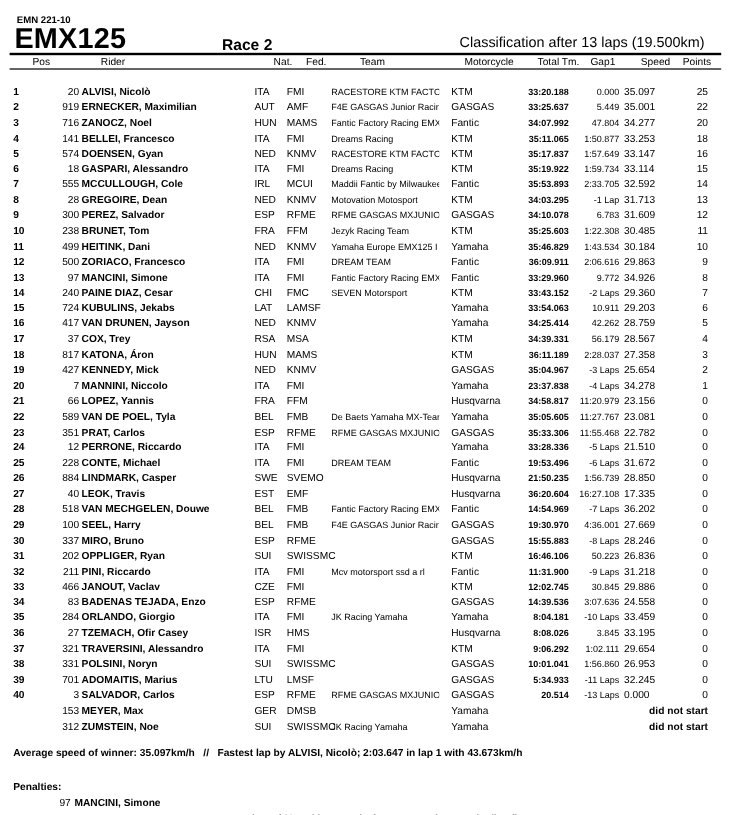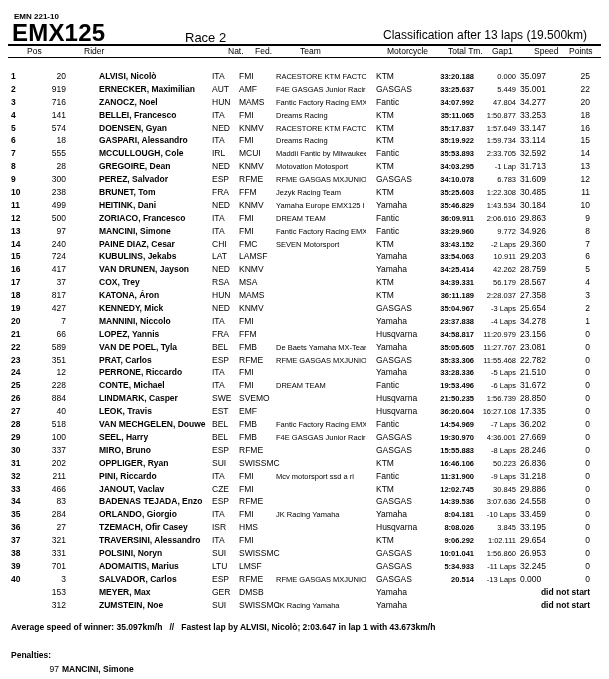--- a/index.html
+++ b/index.html
@@ -1,31 +1,31 @@
 <!DOCTYPE html>
 <html><head>
 <meta charset="utf-8">
 <style>
   html, body { margin: 0; padding: 0; background: #ffffff; }
   body { width: 609px; height: 679px; position: relative; overflow: hidden;
          font-family: "Liberation Sans", sans-serif; color: #000; }
   .code { position: absolute; left: 14px; top: 12px; font-size: 8px; font-weight: bold; }
   .cls { position: absolute; left: 12px; top: 19px; font-size: 24px; font-weight: bold; letter-spacing: 0.2px; }
-  .race { position: absolute; left: 185px; top: 30px; font-size: 13px; font-weight: normal; }
+  .race { position: absolute; left: 185px; top: 30px; font-size: 13px; font-weight: bold; }
   .classif { position: absolute; left: 383px; top: 28px; font-size: 12px; }
   .rule1 { position: absolute; left: 8px; right: 8px; top: 44px; border-top: 2px solid #000; }
   .rule2 { position: absolute; left: 8px; right: 8px; top: 57px; border-top: 1px solid #000; }
   .hdr { position: absolute; top: 45px; left: 16px; width: 609px; height: 12px; font-size: 8.5px; font-weight: normal; }
   .hdr span { position: absolute; top: 1px; }
   .rows { position: absolute; top: 71px; left: 0; width: 609px; }
   .row { position: relative; height: 12.9px; font-size: 8.5px; }
   .row span { position: absolute; top: 0; white-space: nowrap; }
   .c-pos { left: 11px; font-weight: bold; }
   .c-num { left: 40px; width: 26px; text-align: right; }
-  .c-name { left: 68px; font-weight: bold; margin-left: 31px; }
+  .c-name { left: 68px; font-weight: bold; }
   .c-nat { left: 212px; }
   .c-fed { left: 239px; width: 42px; overflow: hidden; }
   .c-team { left: 276px; width: 90px; overflow: hidden; font-size: 7.5px; top: 1px !important; }
   .c-moto { left: 376px; }
   .c-tot { left: 404px; width: 70px; text-align: right; font-weight: bold; font-size: 7.5px; top: 1px !important; }
   .c-gap { left: 470px; width: 46px; text-align: right; font-size: 7.5px; top: 1px !important; }
   .c-spd { left: 520px; }
   .c-pts { left: 560px; width: 30px; text-align: right; }
   .c-dns { left: 520px; width: 70px; text-align: right; font-weight: bold; }
   .foot { position: absolute; left: 11px; top: 622px; font-size: 8.5px; font-weight: bold; }

